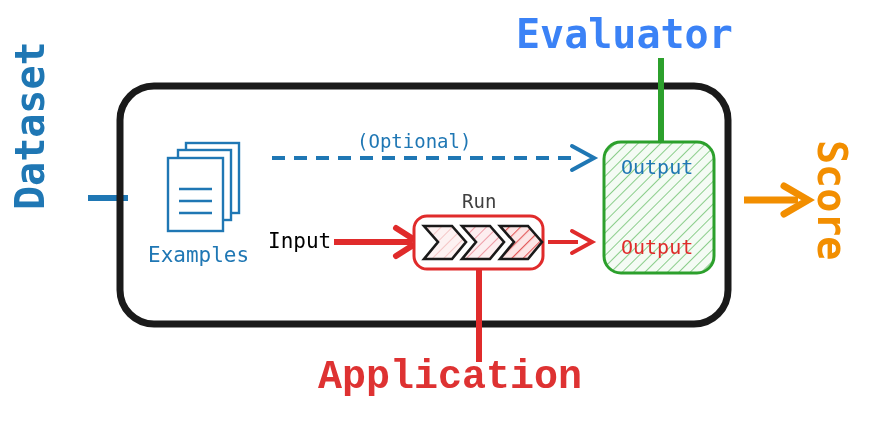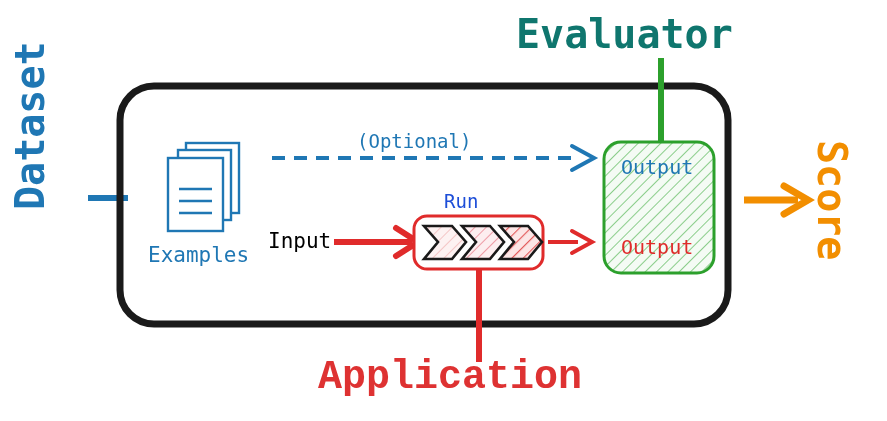--- a/index.html
+++ b/index.html
@@ -44,21 +44,21 @@
   #label-score {
     left: 852px;
     top: 140px;
     color: #F28E00;
     transform: rotate(90deg);
     transform-origin: left top;
   }
   #label-evaluator {
     left: 516px;
     top: 14px;
-    color: #0f766e;
+    color: #3b82f6;
   }
   #label-application {
     left: 318px;
     top: 358px;
     color: #DE3232;
     font-family: Liberation Mono, monospace;
   }
   
   #label-examples {
     left: 148px;
@@ -72,23 +72,23 @@
     color: #1F77B4;
     font-size: 19px;
   }
   #label-input {
     left: 268px;
     top: 231px;
     color: #000000;
     font-size: 21px;
   }
   #label-run {
-    left: 444px;
+    left: 462px;
     top: 192px;
-    color: #1d4ed8;
+    color: #404040;
     font-size: 19px;
   }
   #label-output-top {
     left: 621px;
     top: 157px;
     color: #1F77B4;
     font-size: 20px;
   }
   #label-output-bottom {
     left: 621px;

